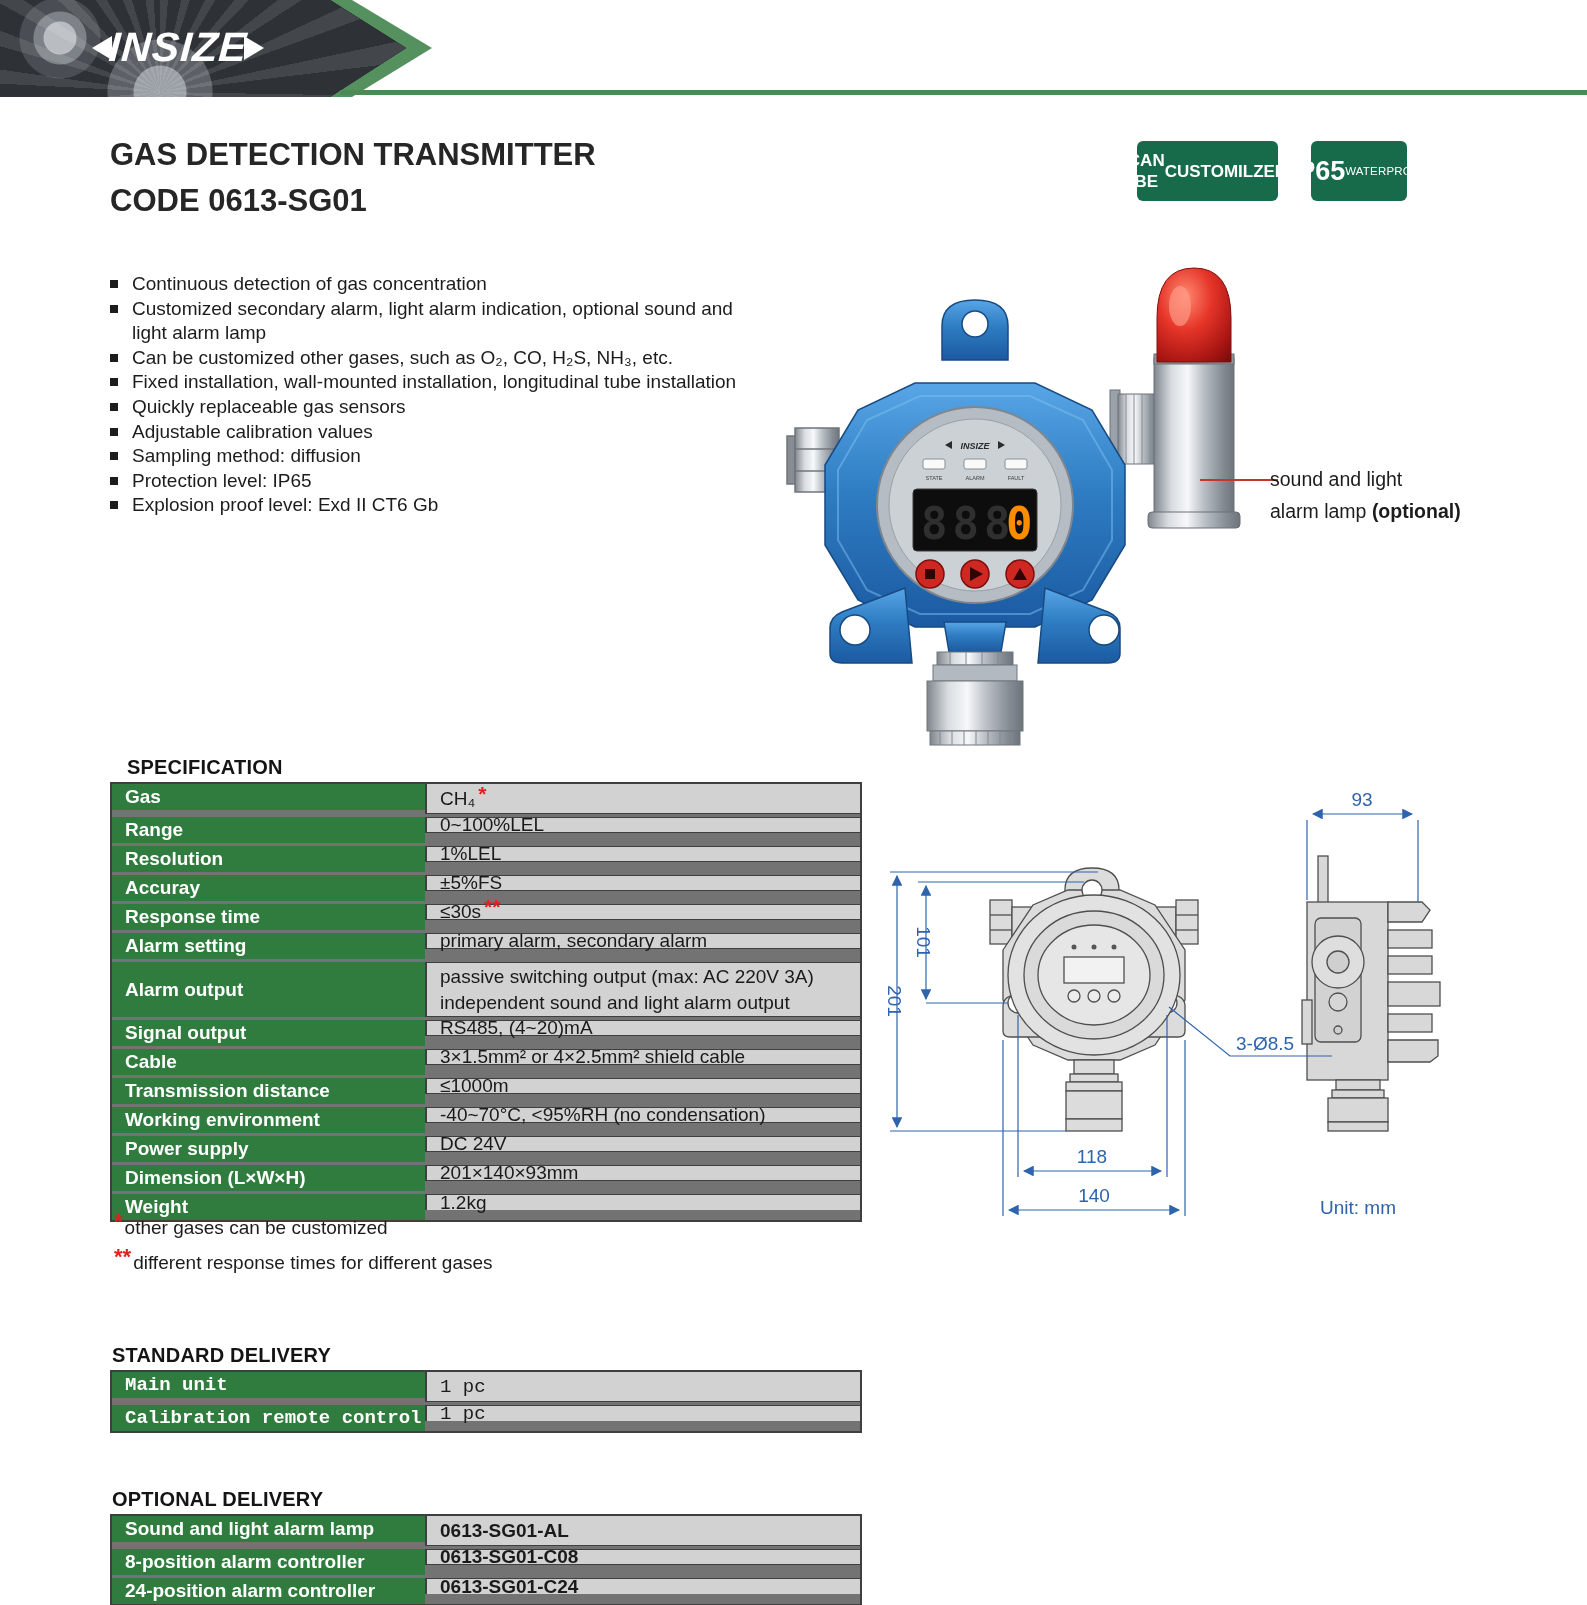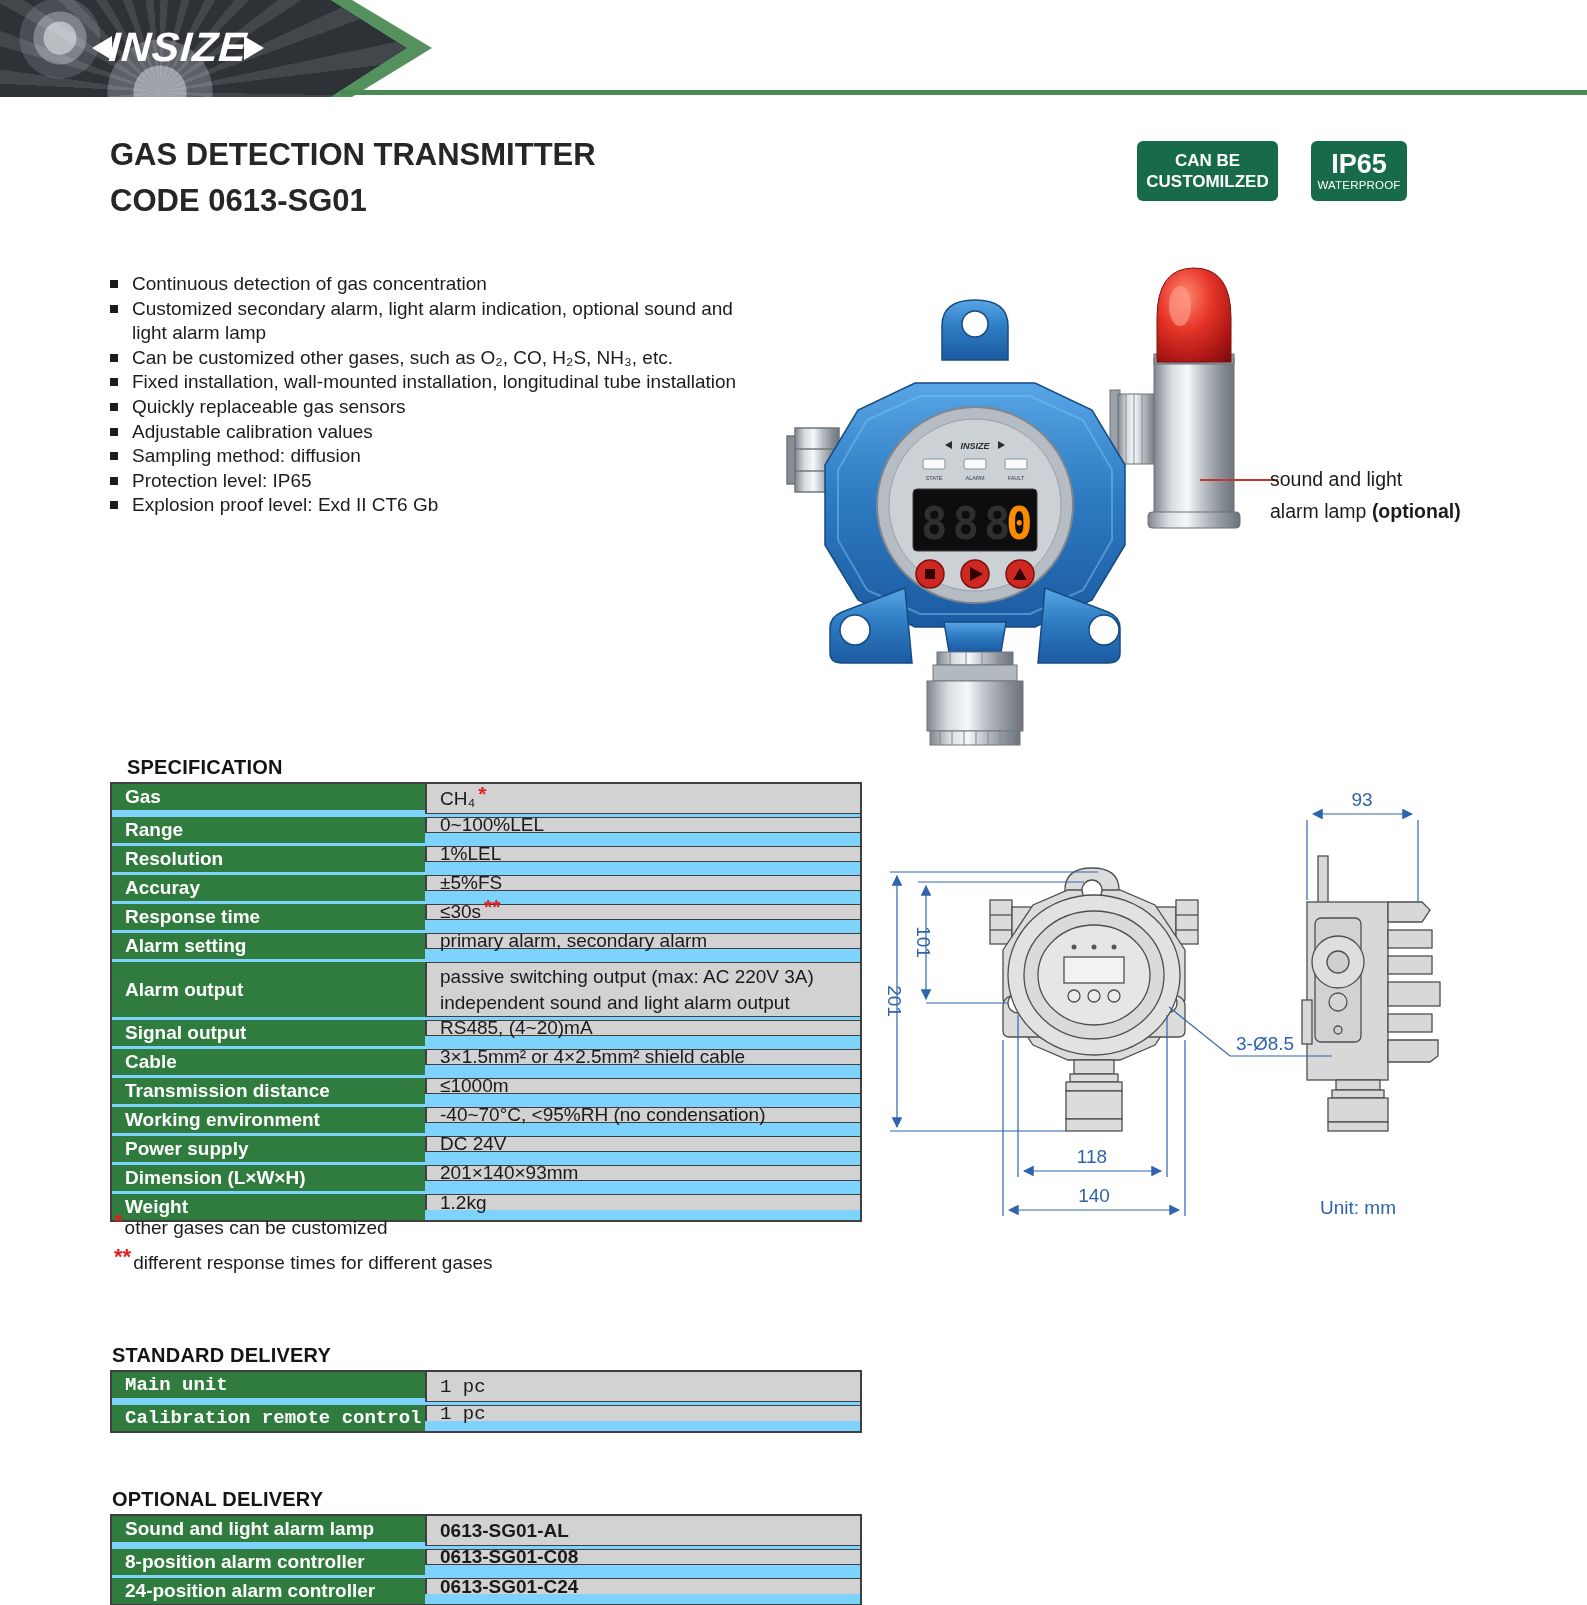--- a/index.html
+++ b/index.html
@@ -21,42 +21,42 @@
     background:repeating-conic-gradient(from 0deg at 160px 92px,rgba(255,255,255,.10) 0 5deg,rgba(0,0,0,0) 5deg 13deg);}
   .header-line{position:absolute;left:340px;right:0;top:90px;height:5px;background:#4c8a55;}
   .logo{position:absolute;left:92px;top:27px;display:flex;align-items:center;color:#fff;z-index:3;}
   .tri-l{width:0;height:0;border-top:12px solid rgba(0,0,0,0);border-bottom:12px solid rgba(0,0,0,0);border-right:20px solid #fff;margin-right:-3px;}
   .tri-r{width:0;height:0;border-top:12px solid rgba(0,0,0,0);border-bottom:12px solid rgba(0,0,0,0);border-left:20px solid #fff;margin-left:-3px;}
   .logo-text{font-size:41px;font-weight:900;font-style:italic;letter-spacing:1px;transform:skewX(-4deg);line-height:1;}
 
   
   .title{position:absolute;left:110px;top:132px;font-size:31px;font-weight:700;color:#262626;line-height:46px;white-space:nowrap;}
   .badge{position:absolute;top:141px;height:60px;background:#176b4b;border-radius:6px;color:#fff;
-    display:flex;flex-direction:column;align-items:center;justify-content:center;text-align:center;}
+    display:flex;flex-direction:row;align-items:center;justify-content:center;text-align:center;}
   .badge1{left:1137px;width:141px;font-size:17px;font-weight:700;line-height:21px;}
   .badge2{left:1311px;width:96px;}
   .badge2 .big{font-size:27px;font-weight:900;line-height:27px;}
   .badge2 .small{font-size:11.5px;line-height:14px;letter-spacing:.2px;}
 
   
   .features{position:absolute;left:108px;top:272px;width:760px;}
   .feat{position:relative;padding-left:24px;font-size:19px;line-height:24.6px;white-space:nowrap;color:#1c1c1c;}
   .feat::before{content:"";position:absolute;left:2px;top:8px;width:8px;height:8px;background:#1c1c1c;}
   .feat.cont::before{display:none;}
 
   
   .product-svg{position:absolute;left:780px;top:260px;}
   .callout{position:absolute;left:1270px;top:463px;font-size:19.5px;line-height:32px;color:#1c1c1c;white-space:nowrap;}
   .callout .b{font-weight:700;}
 
   
   .sec-heading{position:absolute;font-size:20px;font-weight:700;color:#141414;letter-spacing:.2px;}
 
   
-  .gtable{position:absolute;left:110px;width:752px;border:2px solid #3f3f3f;background:#7dd3fc;box-sizing:border-box;}
+  .gtable{position:absolute;left:110px;width:752px;border:2px solid #3f3f3f;background:#737373;box-sizing:border-box;}
   .trow{display:flex;margin-top:3px;}
   .trow:first-child{margin-top:0;}
   .tlabel{flex:0 0 313px;background:#2f7c3e;color:#fff;font-weight:700;font-size:19px;
     display:flex;align-items:center;padding-left:13px;box-sizing:border-box;height:26px;}
   .tval{flex:1;background:#d2d2d2;border:1px solid #3f3f3f;border-left:2px solid #3f3f3f;border-right:none;
     display:flex;align-items:center;padding-left:13px;font-size:19px;color:#1a1a1a;height:16px;box-sizing:border-box;}
   .trow:first-child .tval{border-top:none;height:30px;}
   .trow:last-child .tval{border-bottom:none;}
   .trow.tall .tlabel,.trow.tall .tval{height:55px;}
   .tval.two{flex-direction:column;align-items:flex-start;justify-content:center;line-height:26px;}

